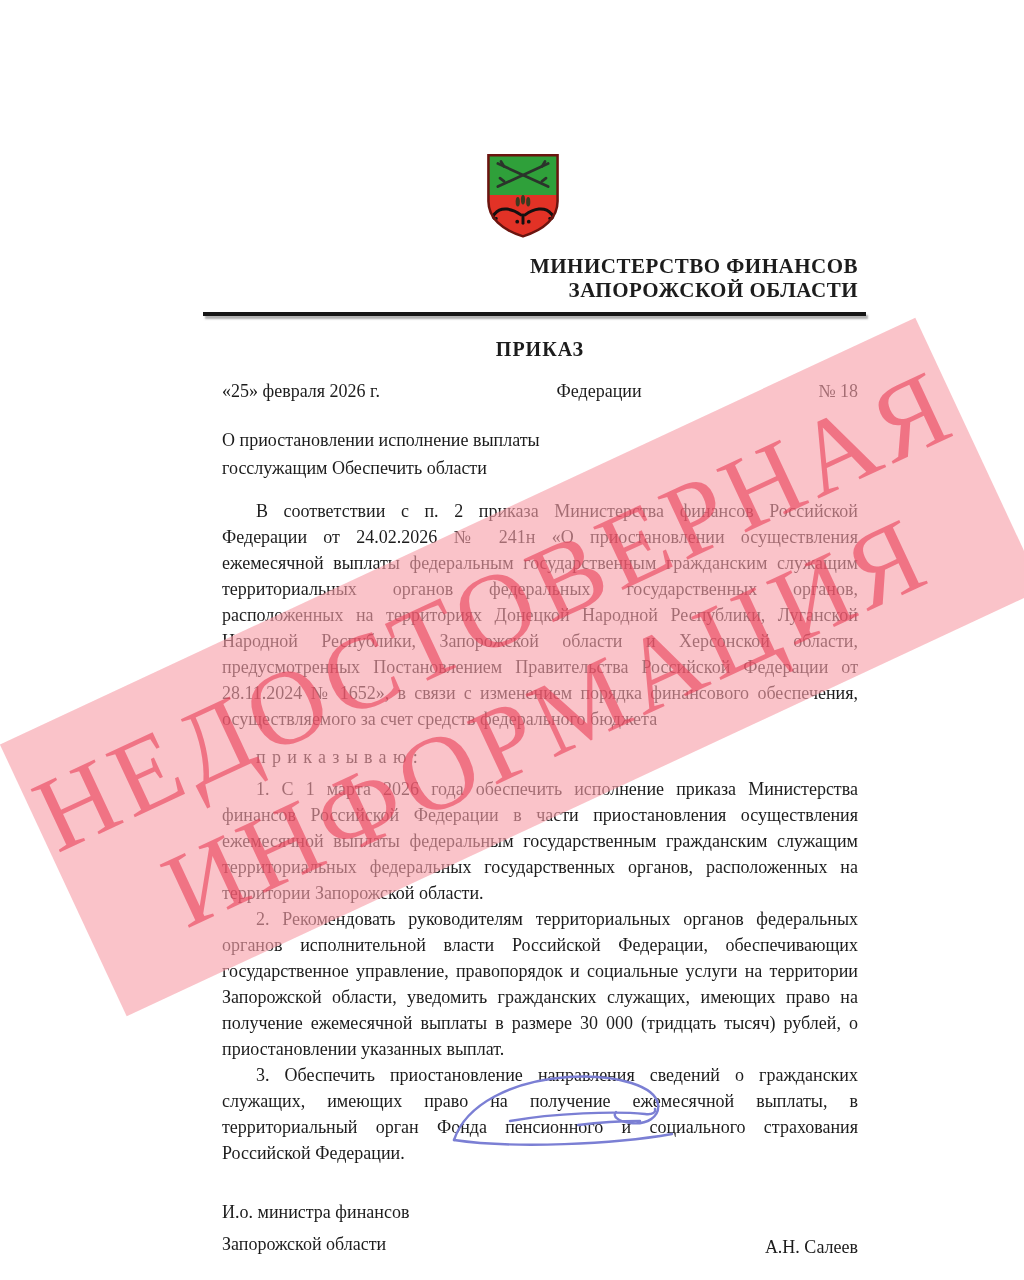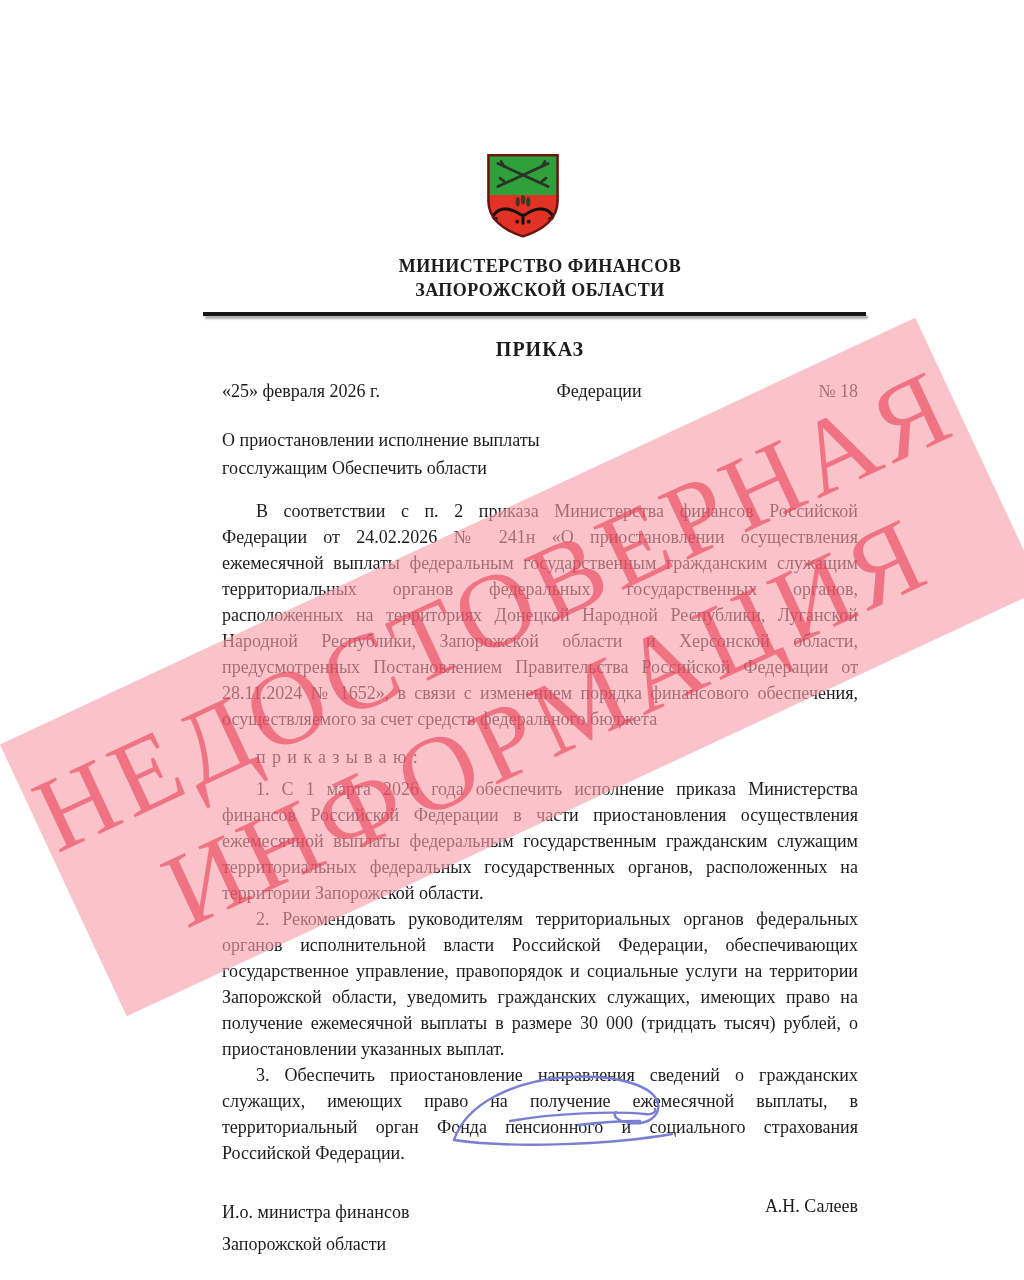--- a/index.html
+++ b/index.html
@@ -5,36 +5,36 @@
   html,body { margin:0; padding:0; background:#e8e8e8; }
   .page {
     position:relative; width:1024px; height:1280px; background:#ffffff;
     overflow:hidden; font-family:"Liberation Serif", serif; color:#1c1c1c;
   }
   
   .crest { position:absolute; left:483px; top:152px; width:80px; height:88px; }
   
   .ministry {
     position:absolute; left:222px; top:254px; width:636px;
-    text-align:center; font-weight:bold; font-size:18px; line-height:24px;
+    text-align:right; font-weight:bold; font-size:21px; line-height:24px;
     letter-spacing:0.5px;
   }
   .rule {
     position:absolute; left:203px; top:312px; width:663px; height:4px;
     background:#161616; box-shadow:2px 3px 2px rgba(110,110,110,0.55);
   }
   
   .body { position:absolute; left:222px; top:338px; width:636px; font-size:18px; }
   .doc-type { text-align:center; font-size:20px; letter-spacing:1px; margin:0 0 20px 0; font-weight:bold; }
   .date-row { display:flex; justify-content:space-between; align-items:baseline; margin:0 0 24px 0;text-align:right; }
   .subject { line-height:28px; margin:0 0 16px 0; }
   .para { text-align:justify; text-indent:34px; line-height:26px; margin:0; }
   .decree { text-indent:34px; letter-spacing:0.35em; line-height:26px; margin:12px 0 6px 0;font-family:Liberation Serif, serif; }
   
-  .sign-row { display:flex; justify-content:space-between; align-items:flex-start; margin-top:30px; }
+  .sign-row { display:flex; justify-content:space-between; align-items:flex-end; margin-top:30px; }
   .sign-post { line-height:32px; }
   .sign-name { padding-bottom:2px; }
   .autograph { position:absolute; left:440px; top:1068px; width:250px; height:82px; }
   
   .wm-band {
     position:absolute; left:16px; top:517px; width:1010px; height:300px;
     background:rgba(247,158,168,0.62);
     transform:rotate(-25deg);
     display:flex; flex-direction:column; align-items:center; justify-content:center;
     pointer-events:none; z-index:5;

